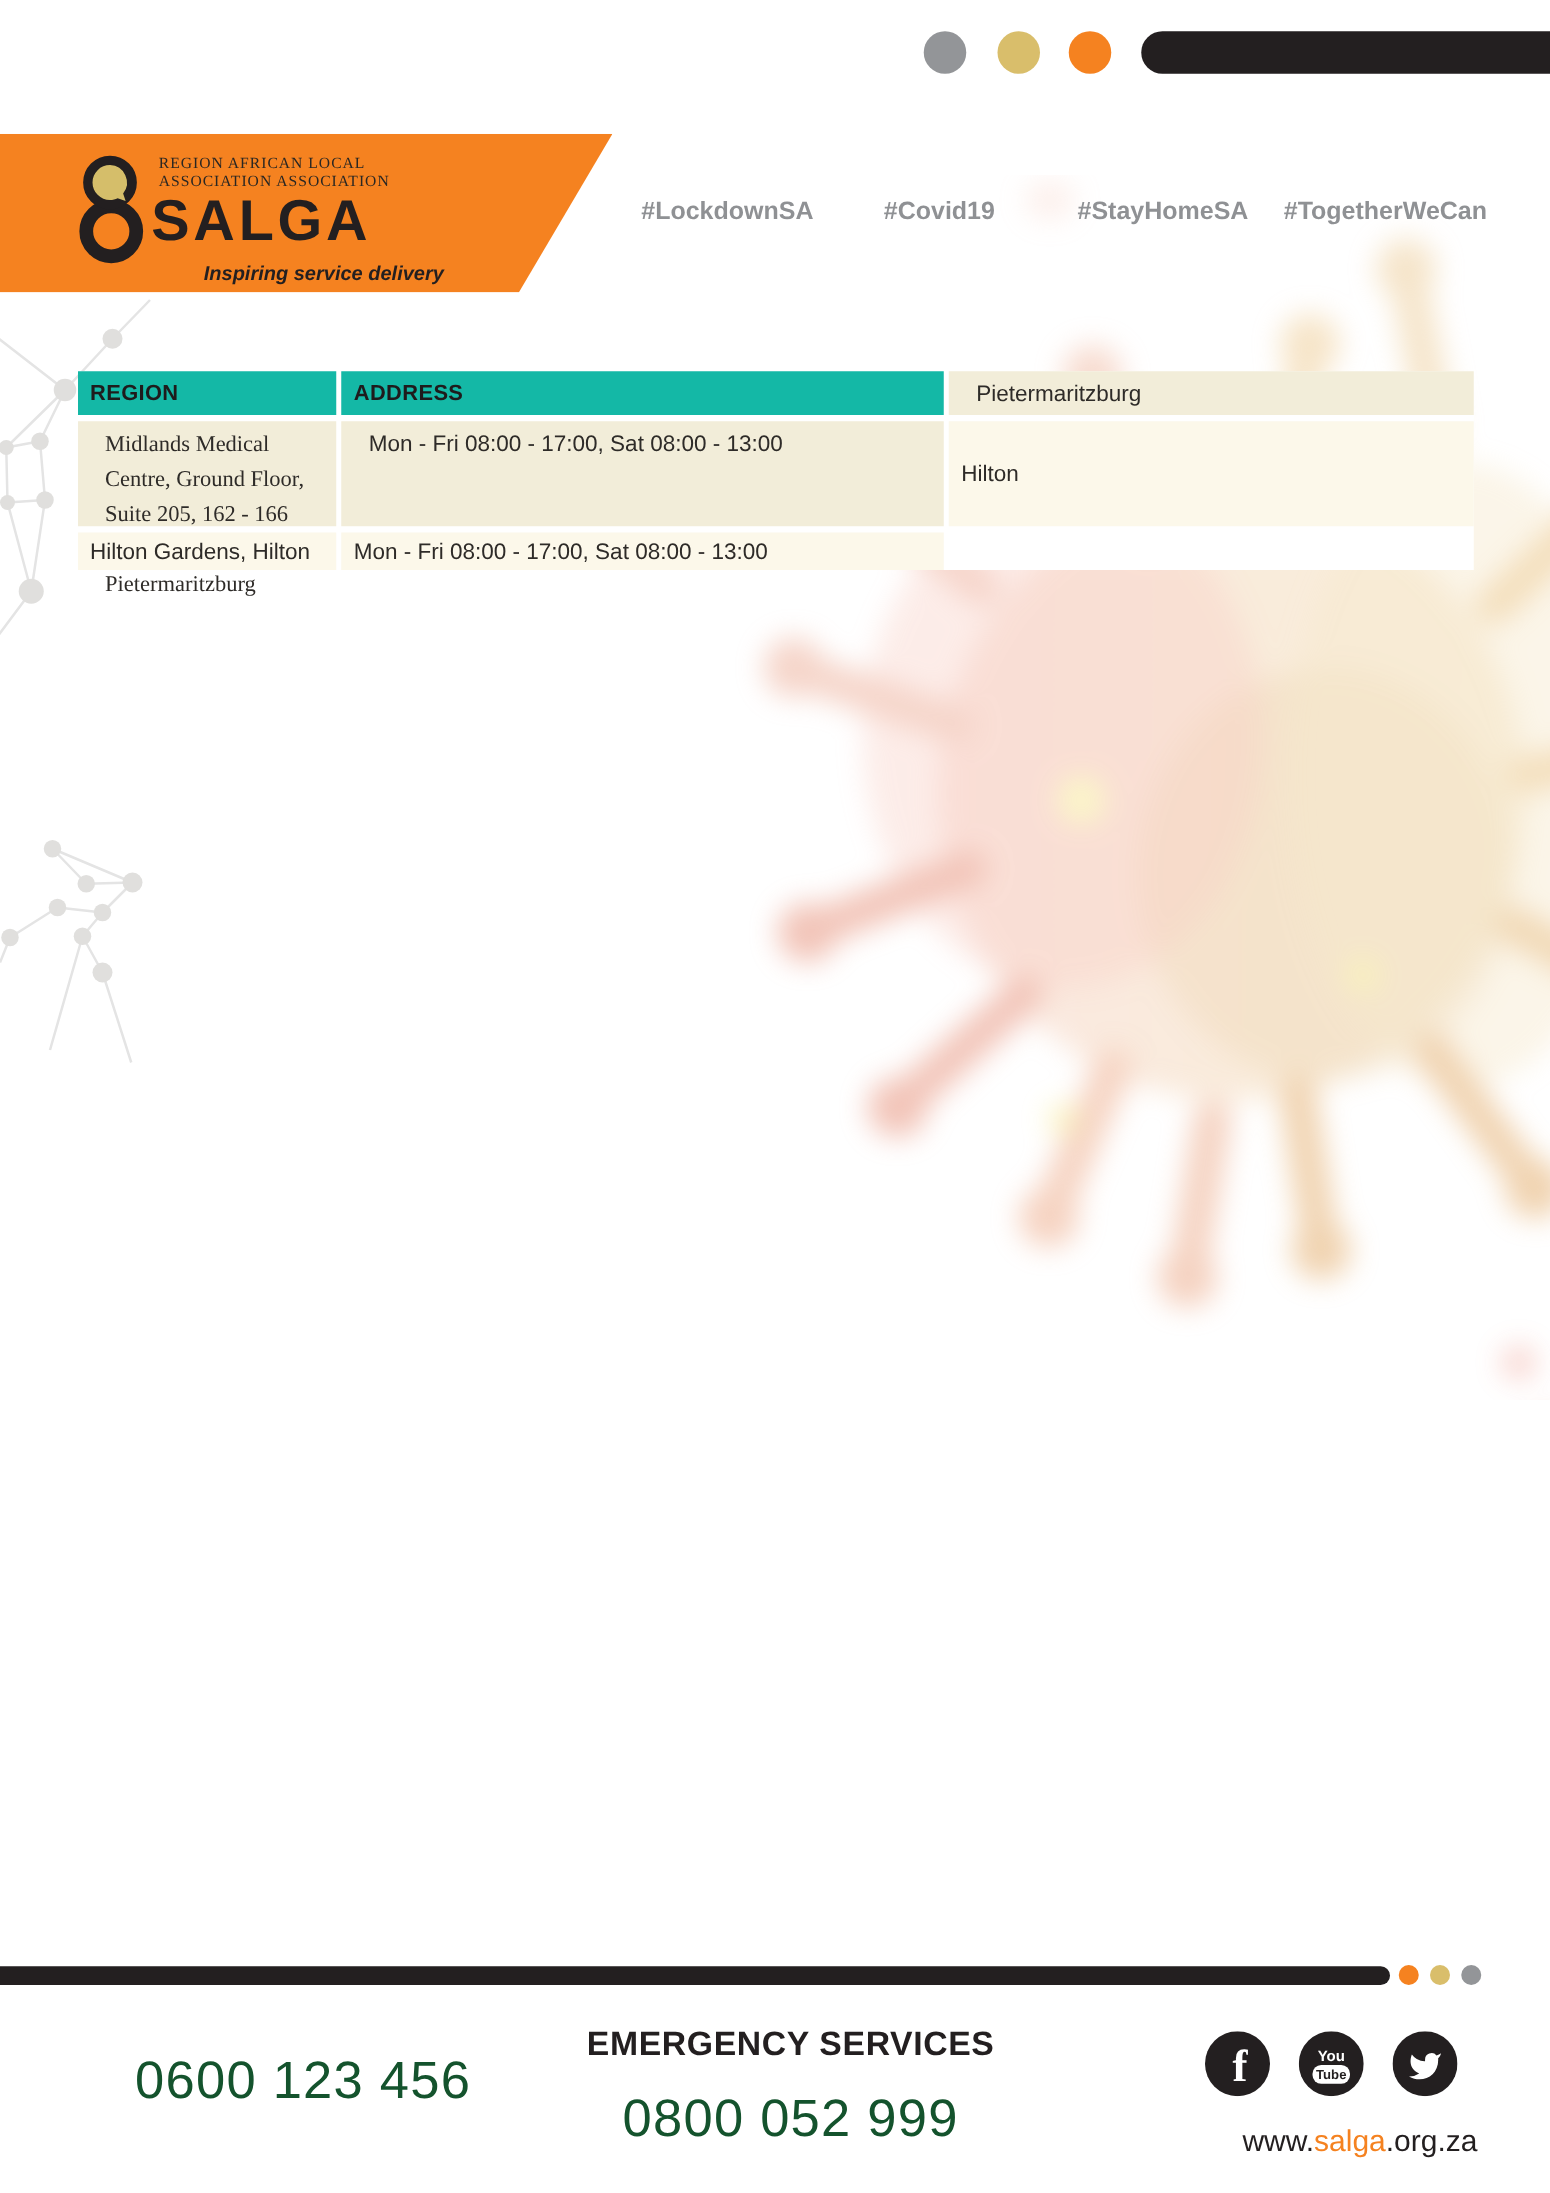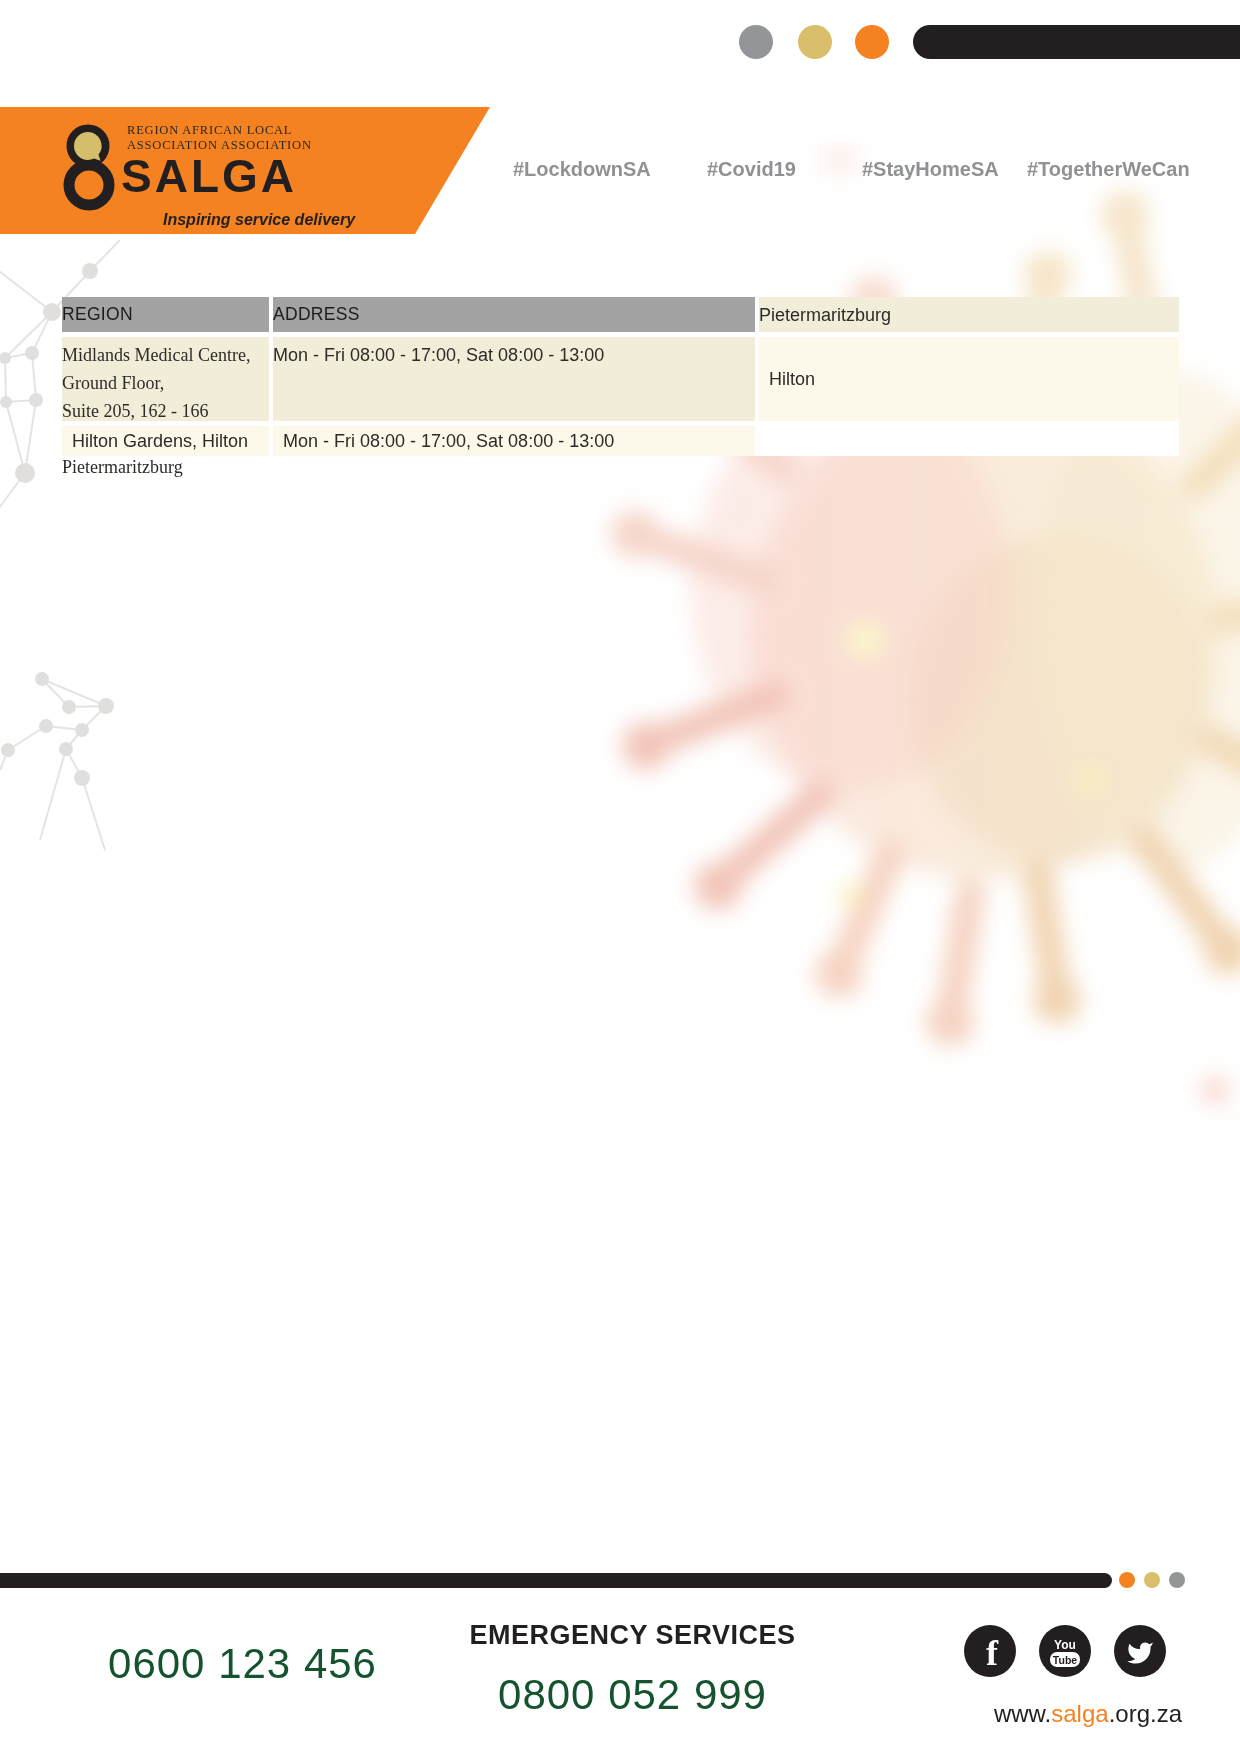--- a/index.html
+++ b/index.html
@@ -32,23 +32,23 @@
   
   .net-svg{position:absolute;left:0;top:230px;pointer-events:none;}
 
   
   .virus-svg{position:absolute;left:550px;top:140px;pointer-events:none;}
 
   
   .office-table{position:absolute;left:62px;top:297px;display:grid;
       grid-template-columns:207px 482px 420px;grid-template-rows:35px 84px 30px;
       column-gap:4px;row-gap:5px;background:#ffffff;}
-  .th{background:#a3a3a3;color:#1e1b1c;font-weight:normal;font-size:17.5px;
-      letter-spacing:0.3px;display:flex;align-items:center;padding:0 0;}
-  .td{font-size:18px;line-height:28px;color:#2e2b28;padding:4px 0;}
+  .th{background:#14b8a6;color:#1e1b1c;font-weight:bold;font-size:17.5px;
+      letter-spacing:0.3px;display:flex;align-items:center;padding:0 10px;}
+  .td{font-size:18px;line-height:28px;color:#2e2b28;padding:4px 22px;}
   .row1{background:#F2EDD9;}
   .row2{background:#FCF8EA;display:flex;align-items:center;padding:0 10px;}
   .pre{white-space:pre-line;font-family:Liberation Serif, serif;}
 
   
   .bottom-bar{position:absolute;left:0;top:1573px;width:1112px;height:15px;background:#231F20;
               border-radius:0 8px 8px 0;}
   .bdot{position:absolute;top:1572px;width:16px;height:16px;border-radius:50%;}
   .bdot-orange{left:1119px;background:#F58220;}
   .bdot-gold{left:1144px;background:#D9BE6B;}

